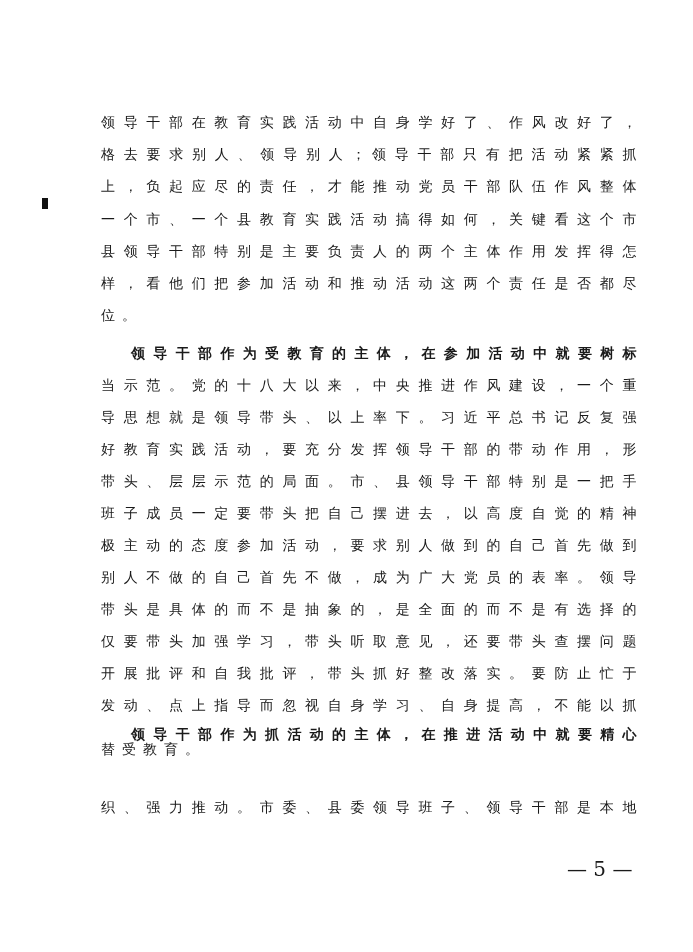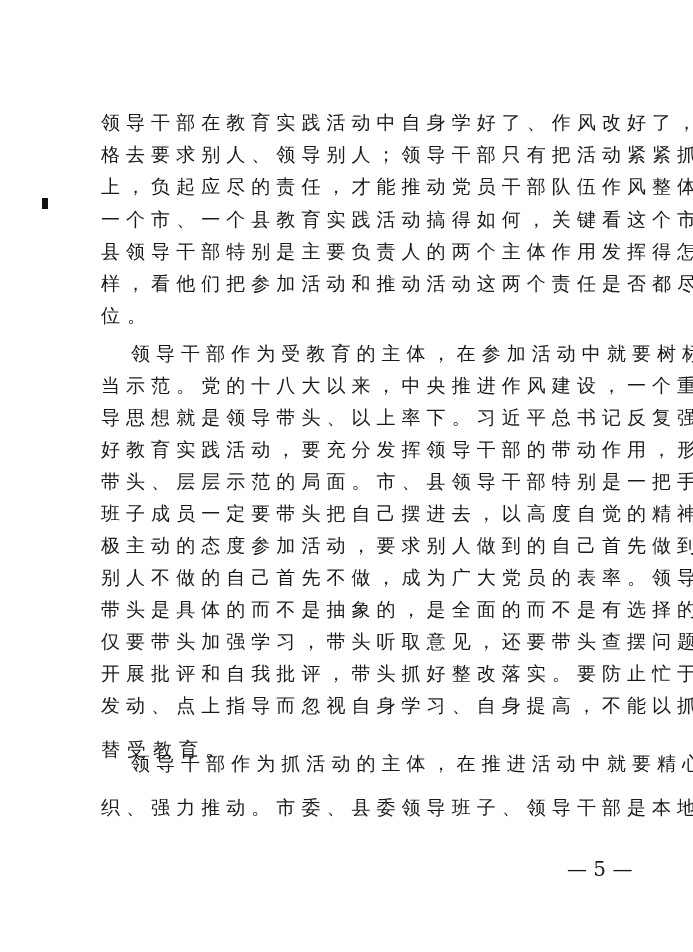--- a/index.html
+++ b/index.html
@@ -1,22 +1,22 @@
 <!DOCTYPE html>
 <html><head>
 <meta charset="utf-8">
 <style>
   html,body{margin:0;padding:0;}
   body{width:693px;height:952px;background:#ffffff;position:relative;overflow:hidden;
        font-family:"DejaVu Sans","Liberation Sans",sans-serif;color:#1a1a1a;}
   .page{position:absolute;left:0;top:0;width:693px;height:952px;}
-  .line{position:absolute;left:101px;width:535px;height:30px;font-size:19px;line-height:30px;
+  .line{position:absolute;left:101px;width:535px;height:30px;font-size:14px;line-height:30px;
         white-space:nowrap;text-align:justify;text-align-last:justify;}
   .line.last{text-align-last:left;text-align:left;letter-spacing:7px;}
-  .line.indent{left:131px;width:505px;}
+  .line.indent{left:131px;width:505px;font-weight:bold;}
   .mark{position:absolute;left:42px;top:198px;width:6px;height:11px;background:#111;}
   .pagenum{position:absolute;left:567px;top:857px;font-size:20px;line-height:24px;
            font-family:"DejaVu Serif","Liberation Serif",serif;white-space:nowrap;}
 </style>
 </head>
 <body>
 
 <div class="page">
   <div class="mark"></div>
 
@@ -40,18 +40,18 @@
     <div class="line" style="top:530px"><span>极</span> <span>主</span> <span>动</span> <span>的</span> <span>态</span> <span>度</span> <span>参</span> <span>加</span> <span>活</span> <span>动</span> <span>，</span> <span>要</span> <span>求</span> <span>别</span> <span>人</span> <span>做</span> <span>到</span> <span>的</span> <span>自</span> <span>己</span> <span>首</span> <span>先</span> <span>做</span> <span>到</span>    </div>
     <div class="line" style="top:562px"><span>别</span> <span>人</span> <span>不</span> <span>做</span> <span>的</span> <span>自</span> <span>己</span> <span>首</span> <span>先</span> <span>不</span> <span>做</span> <span>，</span> <span>成</span> <span>为</span> <span>广</span> <span>大</span> <span>党</span> <span>员</span> <span>的</span> <span>表</span> <span>率</span> <span>。</span> <span>领</span> <span>导</span>   </div>
     <div class="line" style="top:594px"><span>带</span> <span>头</span> <span>是</span> <span>具</span> <span>体</span> <span>的</span> <span>而</span> <span>不</span> <span>是</span> <span>抽</span> <span>象</span> <span>的</span> <span>，</span> <span>是</span> <span>全</span> <span>面</span> <span>的</span> <span>而</span> <span>不</span> <span>是</span> <span>有</span> <span>选</span> <span>择</span> <span>的</span>   </div>
     <div class="line" style="top:626px"><span>仅</span> <span>要</span> <span>带</span> <span>头</span> <span>加</span> <span>强</span> <span>学</span> <span>习</span> <span>，</span> <span>带</span> <span>头</span> <span>听</span> <span>取</span> <span>意</span> <span>见</span> <span>，</span> <span>还</span> <span>要</span> <span>带</span> <span>头</span> <span>查</span> <span>摆</span> <span>问</span> <span>题</span>    </div>
     <div class="line" style="top:658px"><span>开</span> <span>展</span> <span>批</span> <span>评</span> <span>和</span> <span>自</span> <span>我</span> <span>批</span> <span>评</span> <span>，</span> <span>带</span> <span>头</span> <span>抓</span> <span>好</span> <span>整</span> <span>改</span> <span>落</span> <span>实</span> <span>。</span> <span>要</span> <span>防</span> <span>止</span> <span>忙</span> <span>于</span>   </div>
     <div class="line" style="top:690px"><span>发</span> <span>动</span> <span>、</span> <span>点</span> <span>上</span> <span>指</span> <span>导</span> <span>而</span> <span>忽</span> <span>视</span> <span>自</span> <span>身</span> <span>学</span> <span>习</span> <span>、</span> <span>自</span> <span>身</span> <span>提</span> <span>高</span> <span>，</span> <span>不</span> <span>能</span> <span>以</span> <span>抓</span>    </div>
     <div class="line last" style="top:734px">替受教育。</div>
   </div>
 
   <div>
-    <div class="line indent" style="top:748px"><span>领</span> <span>导</span> <span>干</span> <span>部</span> <span>作</span> <span>为</span> <span>抓</span> <span>活</span> <span>动</span> <span>的</span> <span>主</span> <span>体</span> <span>，</span> <span>在</span> <span>推</span> <span>进</span> <span>活</span> <span>动</span> <span>中</span> <span>就</span> <span>要</span> <span>精</span> <span>心</span>  </div>
+    <div class="line indent" style="top:719px"><span>领</span> <span>导</span> <span>干</span> <span>部</span> <span>作</span> <span>为</span> <span>抓</span> <span>活</span> <span>动</span> <span>的</span> <span>主</span> <span>体</span> <span>，</span> <span>在</span> <span>推</span> <span>进</span> <span>活</span> <span>动</span> <span>中</span> <span>就</span> <span>要</span> <span>精</span> <span>心</span>  </div>
     <div class="line" style="top:792px"><span>织</span> <span>、</span> <span>强</span> <span>力</span> <span>推</span> <span>动</span> <span>。</span> <span>市</span> <span>委</span> <span>、</span> <span>县</span> <span>委</span> <span>领</span> <span>导</span> <span>班</span> <span>子</span> <span>、</span> <span>领</span> <span>导</span> <span>干</span> <span>部</span> <span>是</span> <span>本</span> <span>地</span>    </div>
   </div>
 
   <div class="pagenum">— 5 —</div>
 </div>
 
 </body></html>

